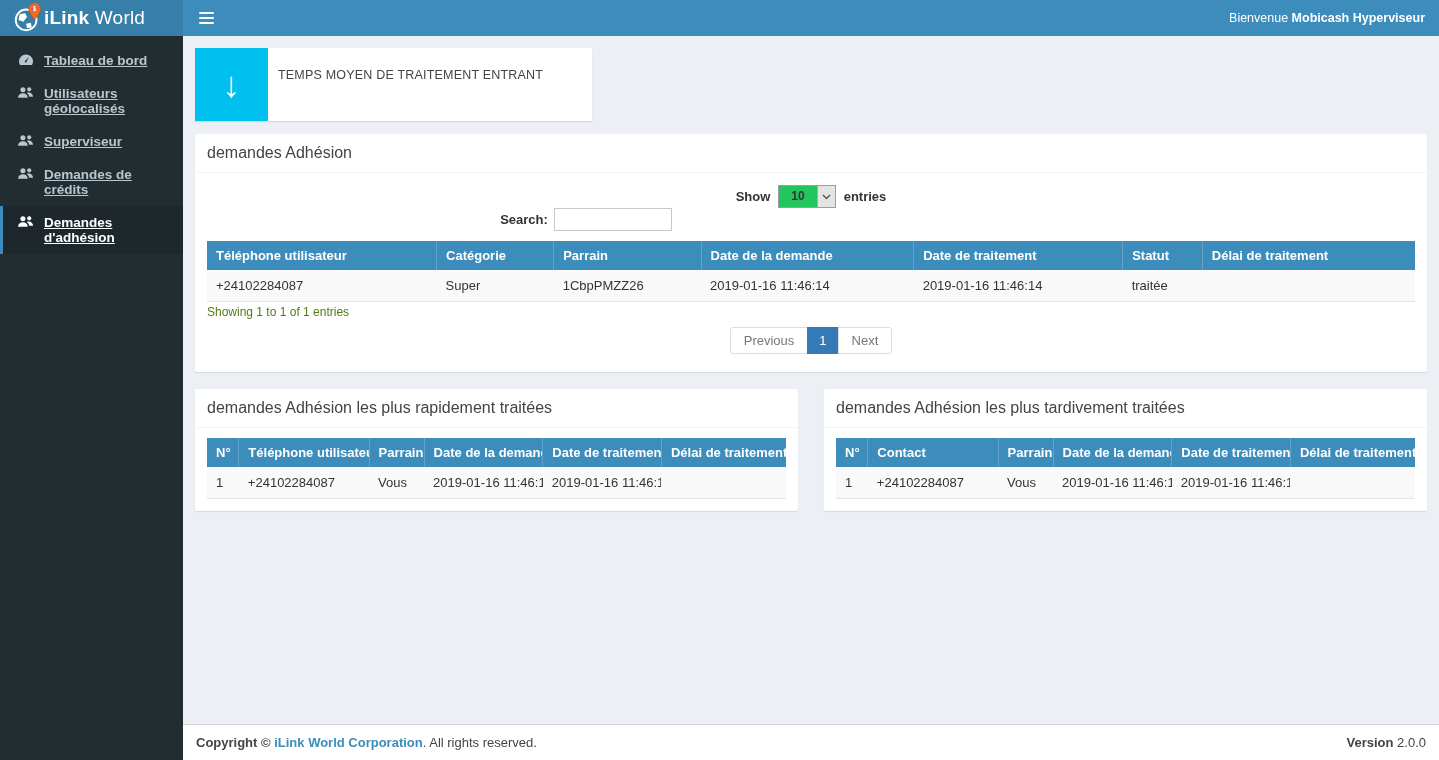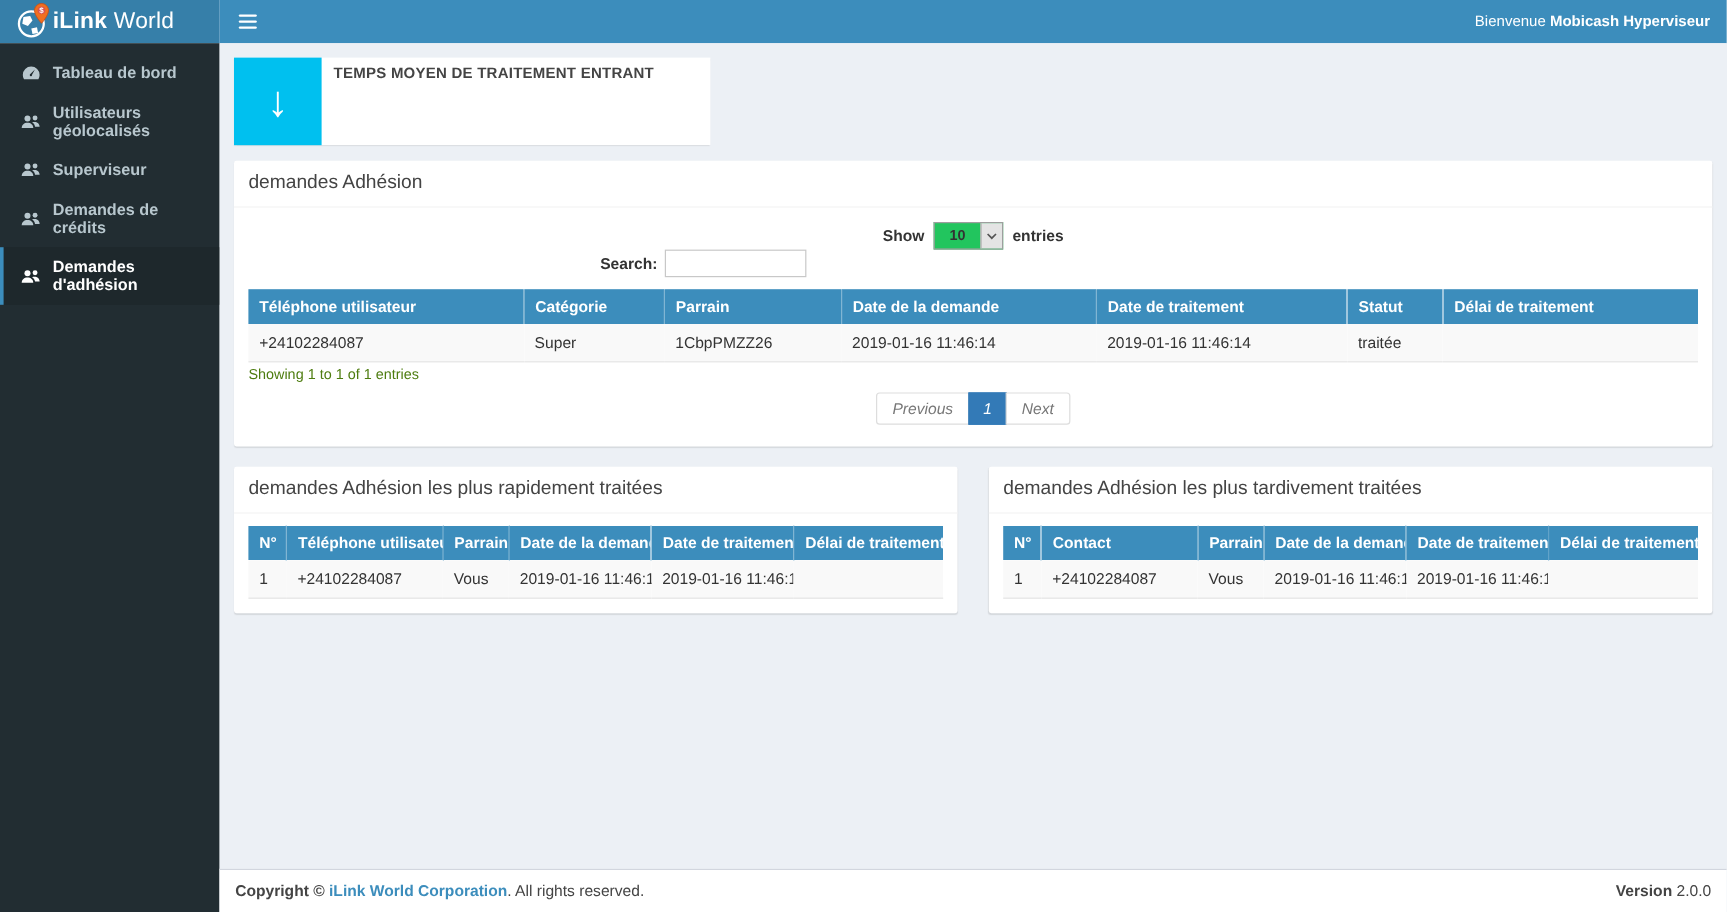--- a/index.html
+++ b/index.html
@@ -16,52 +16,52 @@
   .brand-text span.light { font-weight: 300; }
   .navbar { flex: 1; background: #3c8dbc; display: flex; align-items: center; justify-content: space-between; }
   .hamburger { width: 46px; height: 36px; display: flex; flex-direction: column; justify-content: center; align-items: center; gap: 3px; cursor: pointer; }
   .hamburger i { display: block; width: 15px; height: 2px; background: #fff; border-radius: 1px; }
   .welcome { color: #fff; font-size: 12.5px; padding-right: 14px; text-align: center; }
   .welcome b { font-weight: 700; }
 
   
   .bodyrow { flex: 1; display: flex; min-height: 0; }
   .sidebar { width: 183px; background: #222d32; padding-top: 8px; flex: 0 0 183px; }
-  .side-item { display: flex; align-items: center; gap: 10px; padding: 9px 12px 9px 14px; color: #b8c7ce; font-size: 13.5px; font-weight: 600; border-left: 3px solid transparent; cursor: pointer; }
+  .side-item { display: flex; align-items: flex-start; gap: 10px; padding: 9px 12px 9px 14px; color: #b8c7ce; font-size: 13.5px; font-weight: 600; border-left: 3px solid transparent; cursor: pointer; text-decoration: underline; }
   .side-item .icn { width: 17px; display: inline-flex; justify-content: center; color: #b8c7ce; flex: 0 0 17px; }
   .side-item.active { background: #1e282c; color: #fff; border-left-color: #3c8dbc; font-weight: 700; }
   .side-item.active .icn { color: #fff; }
 
   .main { flex: 1; display: flex; flex-direction: column; background: #ecf0f5; min-width: 0; }
   .content { flex: 1; padding: 12px; overflow: hidden; }
 
   
   .info-box { width: 397px; height: 73px; background: #fff; display: flex; box-shadow: 0 1px 1px rgba(0,0,0,0.1); }
   .info-box-icon { width: 73px; flex: 0 0 73px; background: #00c0ef; color: #fff; display: flex; align-items: center; justify-content: center; font-size: 36px; font-weight: 300; }
-  .info-box-content { padding: 6px 10px; font-size: 12.5px; font-weight: 700; color: #444; letter-spacing: .2px; }
+  .info-box-content { padding: 20px 10px; font-size: 12.5px; font-weight: 400; color: #444; letter-spacing: .2px; }
 
   
   .box { background: #fff; box-shadow: 0 1px 1px rgba(0,0,0,0.1); border-radius: 2px; }
   .box-header { padding: 10px 12px; border-bottom: 1px solid #f4f4f4; font-size: 16px; color: #444; }
   .box-body { padding: 10px 12px 12px 12px; }
   .main-box { margin-top: 13px; }
   .row-boxes { display: flex; gap: 26px; margin-top: 17px; }
   .half-box { flex: 1; min-width: 0; align-self: flex-start; }
 
   
   .dt-top { display: flex; justify-content: space-between; align-items: center; margin: 2px 0 10px 0; flex-direction: column; }
   .dt-length { display: flex; align-items: center; gap: 8px; font-weight: 700; color: #333; }
   .dt-select { display: inline-flex; align-items: stretch; border: 1px solid #9e9e9e; background: #22c55e; height: 23px; cursor: pointer; }
   .dt-select .val { padding: 3px 12px 0 12px; font-size: 12px; font-weight: 700; color: #333; }
   .dt-select .arrow { width: 18px; background: #e4e4e4; border-left: 1px solid #ababab; display: flex; align-items: center; justify-content: center; color: #555; }
   .dt-search { display: flex; align-items: center; gap: 6px; font-weight: 700; color: #333; margin-right: 450px; }
   .dt-search input { width: 118px; height: 23px; border: 1px solid #c8c8c8; background: #fff; padding: 2px 6px; font-family: inherit; font-size: 13px; }
   .dt-info { margin-top: 3px; font-size: 12px; color: #4d7c0f; }
   .dt-paginate { display: flex; justify-content: center; margin: 8px 0 6px 0; }
-  .page-btn { border: 1px solid #ddd; background: #fff; color: #777; font-size: 13px; padding: 5px 13px; cursor: pointer; font-style: italic; }
+  .page-btn { border: 1px solid #ddd; background: #fff; color: #777; font-size: 13px; padding: 5px 13px; cursor: pointer; }
   .page-btn.first { border-radius: 3px 0 0 3px; }
   .page-btn.last { border-radius: 0 3px 3px 0; margin-left: -1px; }
   .page-btn.active { background: #337ab7; border-color: #337ab7; color: #fff; padding: 5px 11px; margin-left: -1px; }
 
   
   table.data-table { width: 100%; border-collapse: collapse; table-layout: fixed; font-size: 13px; }
   table.data-table th { background: #3c8dbc; color: #fff; font-weight: 700; text-align: left; padding: 7px 9px; white-space: nowrap; overflow: hidden; }
   table.data-table th + th { border-left: 1px solid #62a3c9; }
   table.data-table td { padding: 8px 9px; color: #333; border-bottom: 1px solid #e4e4e4; white-space: nowrap; overflow: hidden; }
   table.data-table tbody tr:nth-child(odd) { background: #f9f9f9; }

